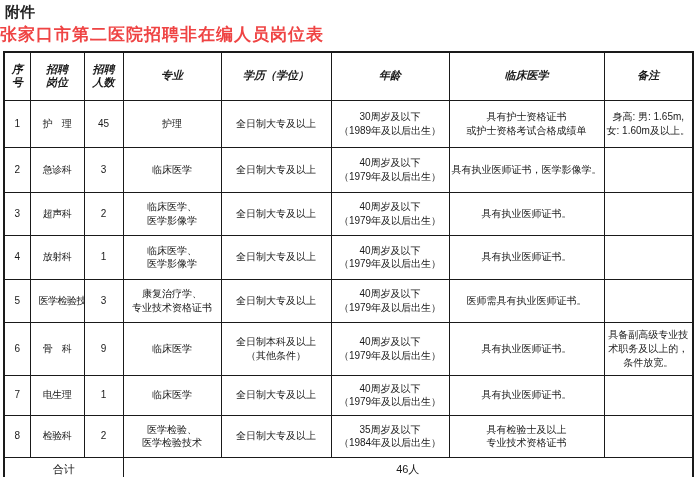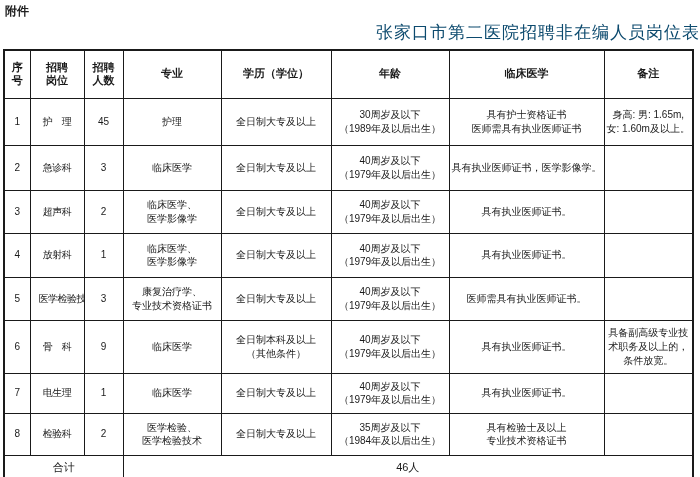--- a/index.html
+++ b/index.html
@@ -4,30 +4,30 @@
 <style>
   html, body { margin: 0; padding: 0; }
   body {
     width: 700px; height: 477px;
     background: #ffffff;
     font-family: "Liberation Sans", sans-serif;
     color: #1a1a1a;
     overflow: hidden;
   }
   .attachment {
-    font-size: 12px; font-weight: bold;
+    font-size: 15px; font-weight: bold;
     margin: 3px 0 0 5px;
     color: #222;
   }
   .page-title {
-    text-align: right;
-    font-size: 17px; font-weight: normal;
+    text-align: left;
+    font-size: 17px; font-weight: bold;
     margin: 1px 0 5px 0;
     letter-spacing: 1px;
-    color: #0c4a6e;
+    color: #ef4444;
   }
   table.positions {
     border-collapse: collapse;
     table-layout: fixed;
     width: 689px;
     margin-left: 3px;
     border: 2px solid #1a1a1a;
   }
   th, td {
     border: 1px solid #1a1a1a;
@@ -38,21 +38,21 @@
     padding: 1px 2px;
     white-space: pre-line;
     overflow: hidden;
     color: #1a1a1a;
   }
   th {
     font-size: 11px;
     font-weight: bold;
     line-height: 1.25;
   }
-  thead tr { height: 48px; }
+  thead tr { height: 48px; font-style: italic; }
   tbody tr:nth-child(1) { height: 47px; }
   tbody tr:nth-child(2) { height: 45px; }
   tbody tr:nth-child(3) { height: 43px; }
   tbody tr:nth-child(4) { height: 44px; }
   tbody tr:nth-child(5) { height: 43px; }
   tbody tr:nth-child(6) { height: 53px; }
   tbody tr:nth-child(7) { height: 40px; }
   tbody tr:nth-child(8) { height: 42px; }
   tfoot tr { height: 26px; }
   td.col-position {
@@ -103,21 +103,21 @@
   <tbody>
       <tr>
         <td class="col-no">1</td>
         <td class="col-position">护　理</td>
         <td class="col-count">45</td>
         <td class="col-major">护理</td>
         <td class="col-education">全日制大专及以上</td>
         <td class="col-age">30周岁及以下
 （1989年及以后出生）</td>
         <td class="col-other">具有护士资格证书
-医师需具有执业医师证书</td>
+或护士资格考试合格成绩单</td>
         <td class="col-remark">身高: 男: 1.65m,
 女: 1.60m及以上。</td>
       </tr>
       <tr>
         <td class="col-no">2</td>
         <td class="col-position">急诊科</td>
         <td class="col-count">3</td>
         <td class="col-major">临床医学</td>
         <td class="col-education">全日制大专及以上</td>
         <td class="col-age">40周岁及以下

